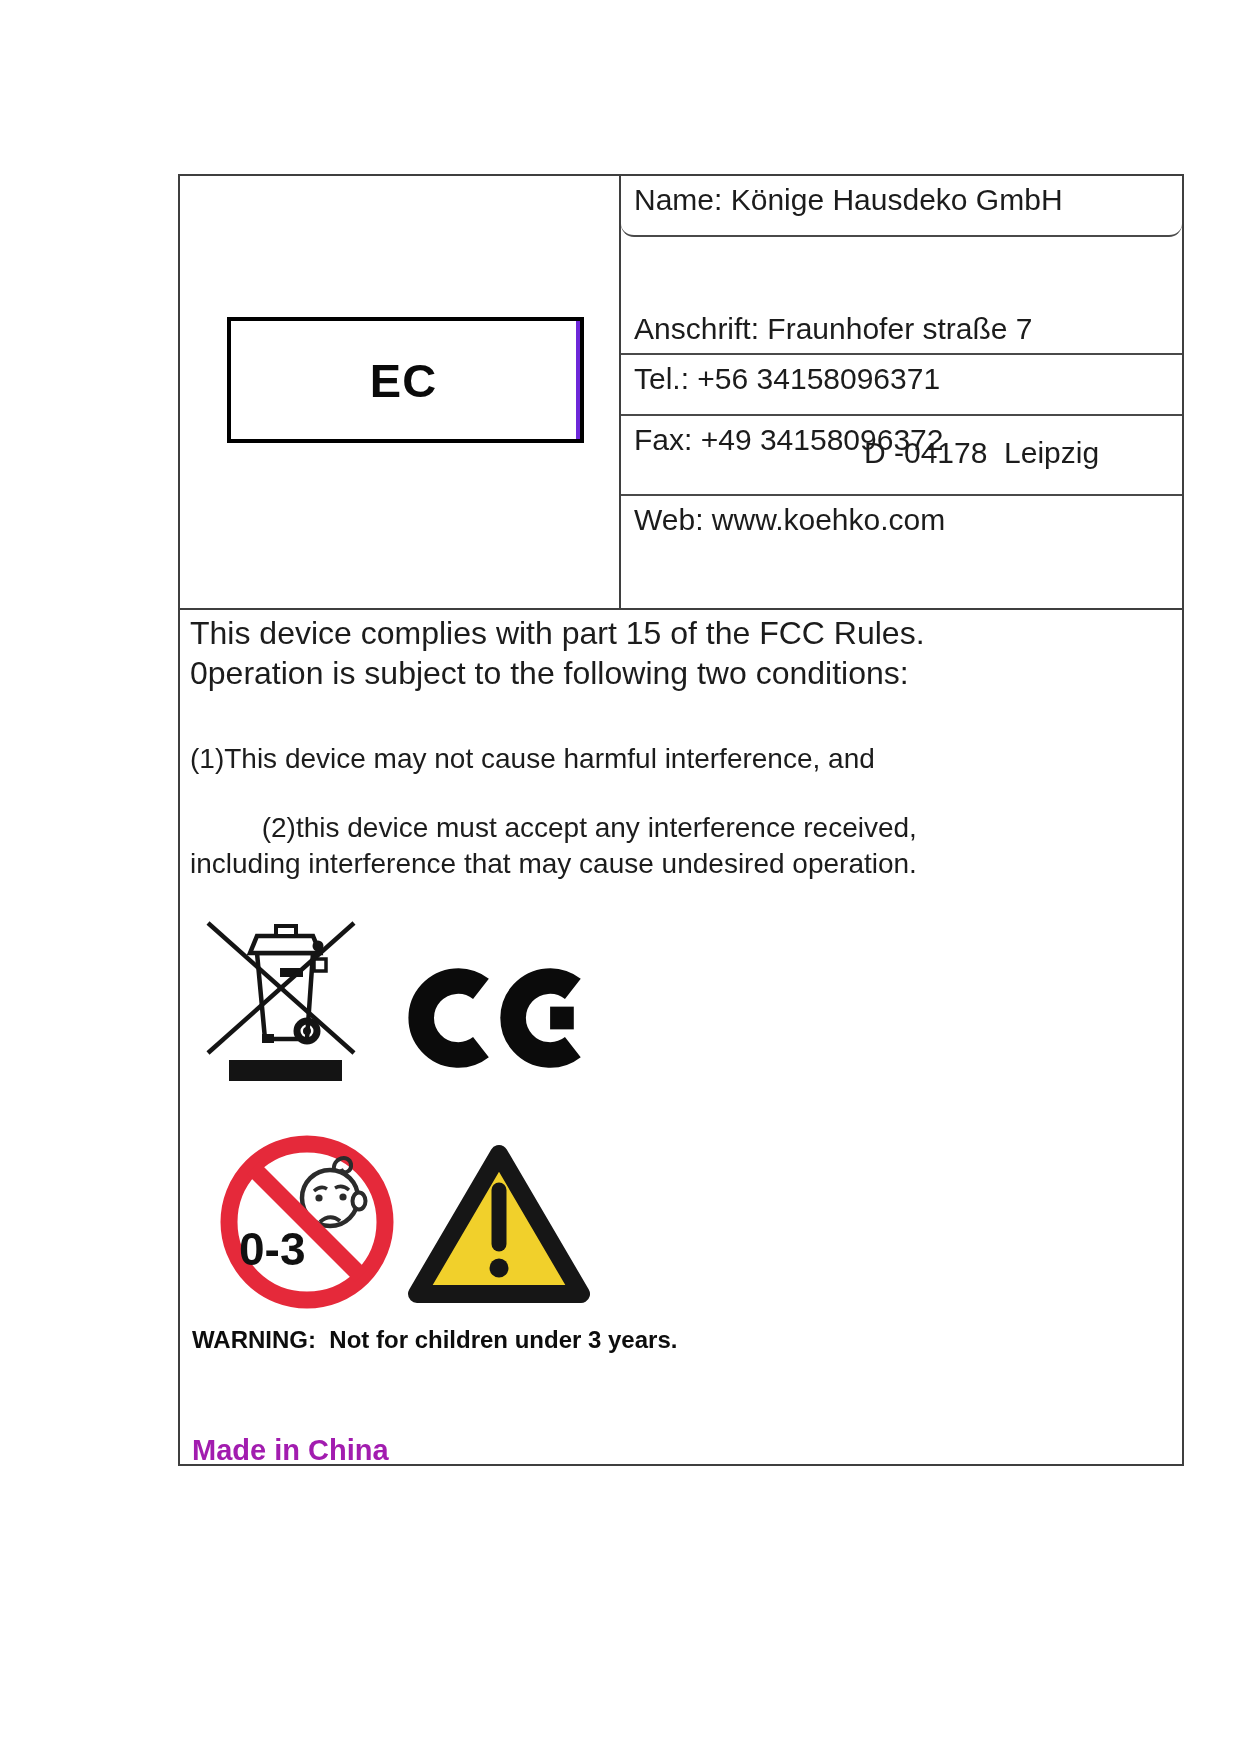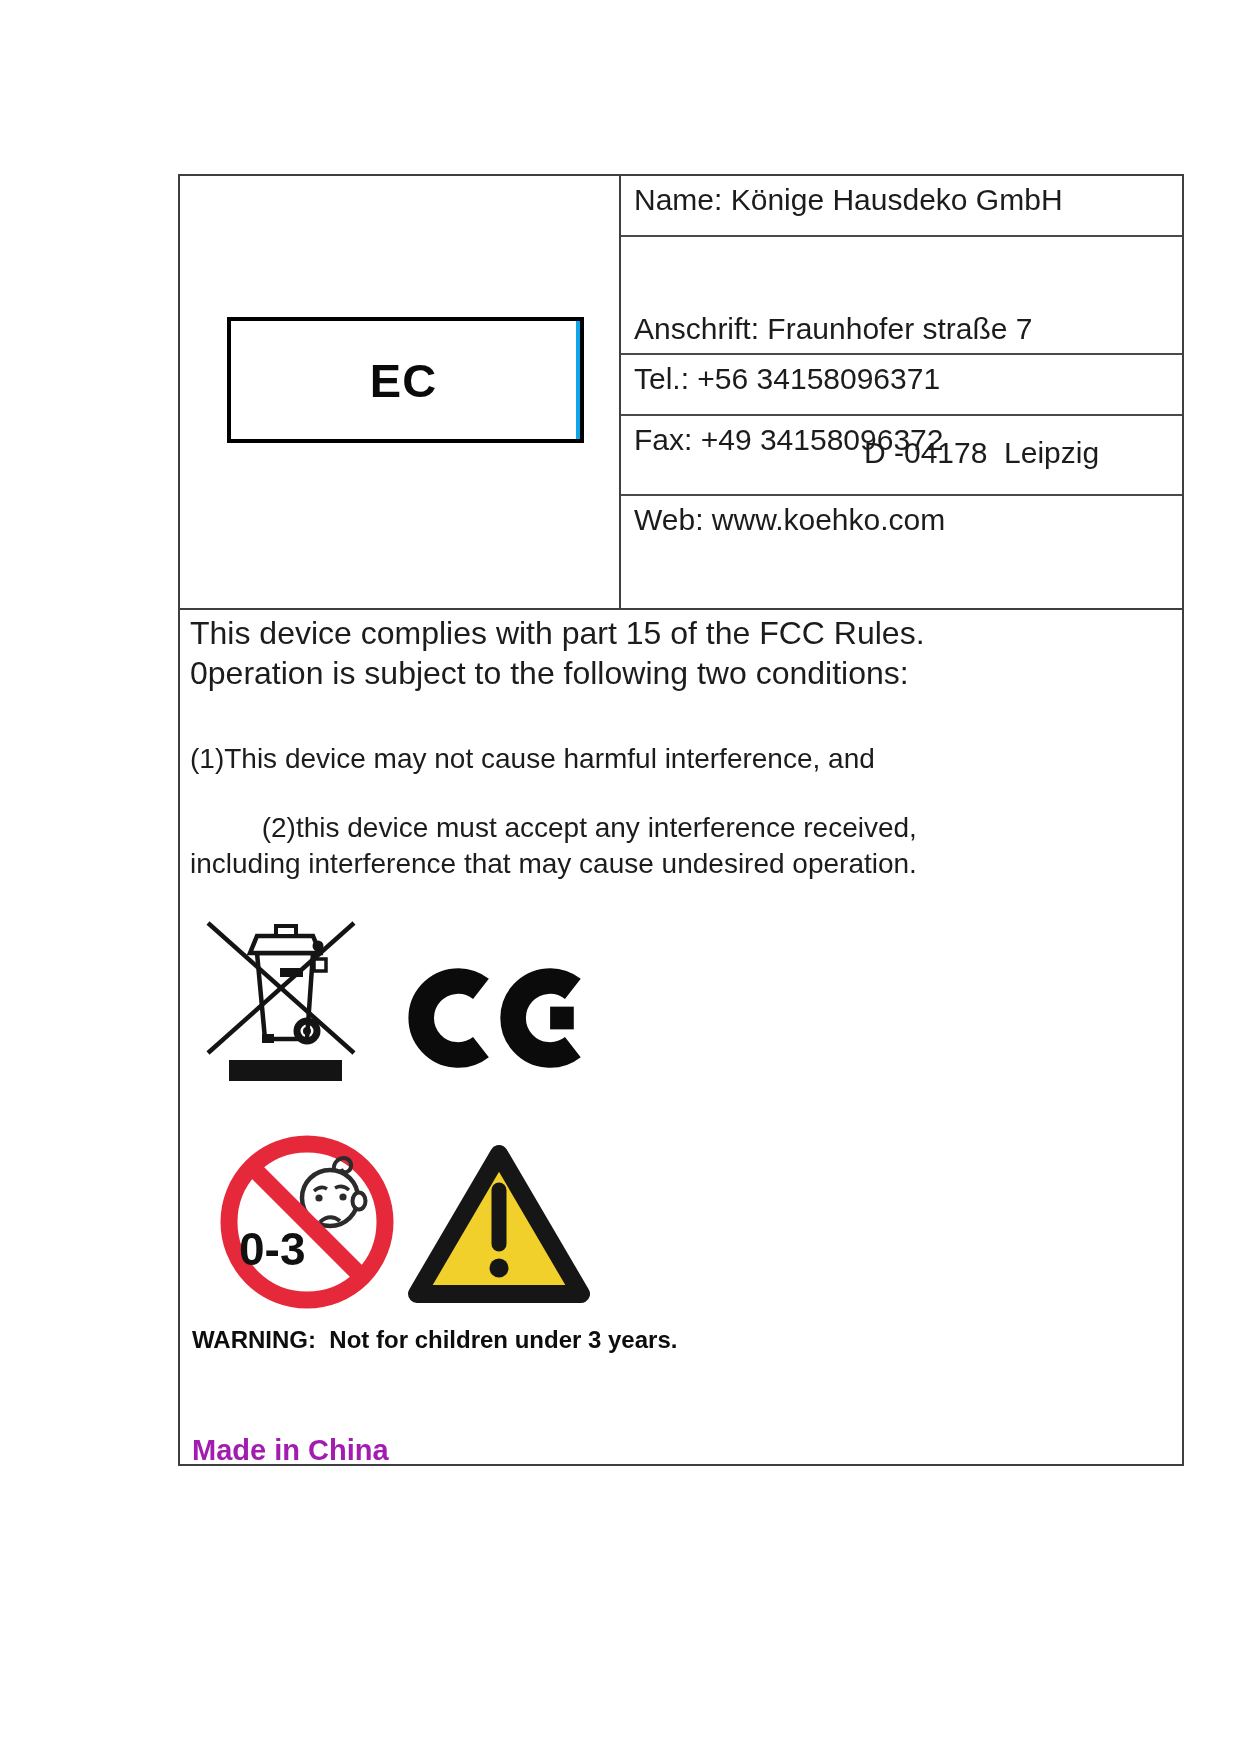--- a/index.html
+++ b/index.html
@@ -16,28 +16,28 @@
   .top-section { display:flex; height:434px; border-bottom:2px solid #3f3f3f; }
   .ecrep-cell { width:441px; border-right:2px solid #3f3f3f; position:relative; }
   .ecrep-box {
     position:absolute; left:47px; top:141px; width:357px; height:126px;
     border:4px solid #000; display:flex;
   }
   .ecrep-half {
     flex:1; display:flex; align-items:center; justify-content:center;
     font-size:47px; font-weight:700; letter-spacing:1px; color:#0a0a0a;
   }
-  .ecrep-half.first { border-right:4px solid #0ea5e9; }
+  .ecrep-half.first { border-right:4px solid #6d28d9; }
   .contact-cell { flex:1; display:flex; flex-direction:column; }
   .contact-row {
     padding:7px 0 0 13px; font-size:30px; line-height:34px;
     border-bottom:2px solid #4a4a4a; white-space:pre-wrap;
   }
   .contact-row:last-child { border-bottom:none; }
-  .row-name  { height:61px; }
+  .row-name  { height:61px;border-radius:13px; }
   .row-addr  { height:118px; }
   .row-tel   { height:61px; }
   .row-fax   { height:80px; }
   .row-email { height:65px; }
   .row-web   { height:63px;border-radius:21px; }
   .addr-line2 { margin-top:22px; text-indent:230px; white-space:pre-wrap; }
   
   .fcc-intro { position:absolute; left:10px; top:437px; font-size:32px; line-height:40px; }
   .fcc-cond1 { position:absolute; left:10px; top:565px; font-size:28px; line-height:36px; }
   .fcc-cond2 { position:absolute; left:10px; top:634px; font-size:28px; line-height:36px;text-align:right; }

